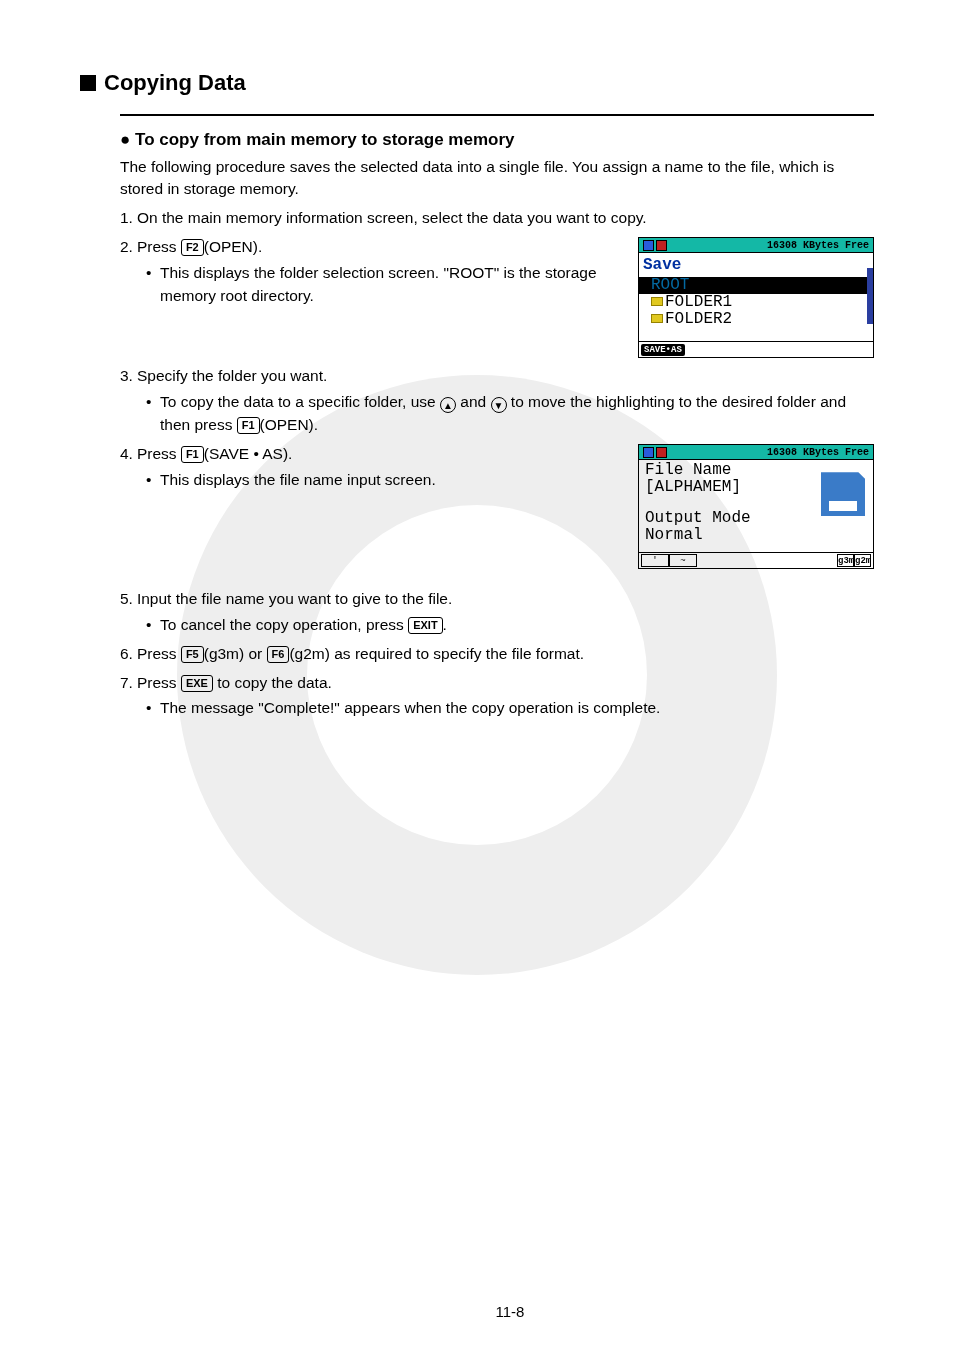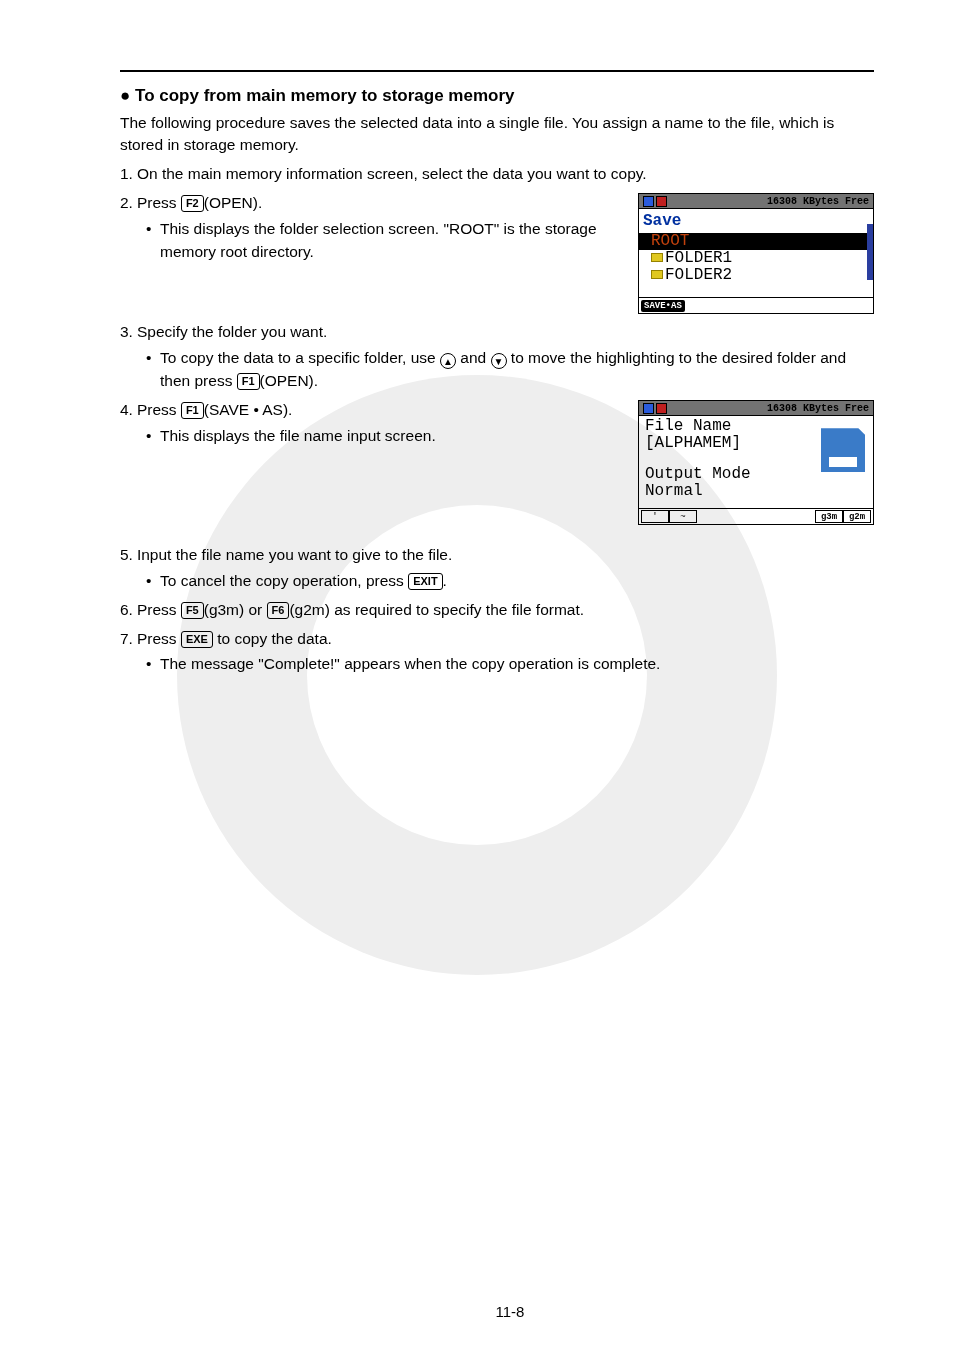--- a/index.html
+++ b/index.html
@@ -117,21 +117,21 @@
   .calc .statusbar {
     height: 15px;
     border-bottom: 1px solid #000;
     padding: 0 4px;
     font-size: 10px;
     display: flex;
     align-items: center;
     justify-content: flex-end;
     font-weight: bold;
     font-family: "Courier New", monospace;
-    background: #737373;
+    background: #14b8a6;
   }
   .calc .statusbar .icons {
     margin-right: auto;
     display: flex;
     gap: 2px;
   }
   .stat-icon {
     display: inline-block;
     width: 11px; height: 11px;
     border: 1px solid #000;
@@ -146,21 +146,21 @@
     font-family: "Courier New", monospace;
   }
   .calc .item {
     padding: 0 4px 0 12px;
     font-size: 16px;
     font-family: "Courier New", monospace;
     line-height: 17px;
   }
   .calc .item.selected {
     background: #000;
-    color: #c2410c;
+    color: #0369a1;
     padding-left: 12px;
   }
   .folder-icon {
     display: inline-block;
     width: 12px; height: 9px;
     border: 1px solid #968200;
     background: #e0c820;
     margin-right: 2px;
     vertical-align: 0;
   }
@@ -228,21 +228,21 @@
   .fkey-outline {
     border: 1px solid #000;
     width: 36px;
     height: 13px;
     font-size: 9px;
     text-align: center;
     line-height: 12px;
     margin-top: 1px;
   }
   .fkey-spacer { flex: 1; }
-  .fkey-outline.small { width: 28px; font-family: "Courier New", monospace; font-weight: bold; }
+  .fkey-outline.small { width: 17px; font-family: "Courier New", monospace; font-weight: bold; }
   .fkey-outline.sym { width: 28px; text-align: center; }
 
   .watermark {
     position: absolute;
     top: 50%;
     left: 50%;
     width: 700px;
     height: 700px;
     transform: translate(-50%, -50%);
     pointer-events: none;
@@ -267,20 +267,24 @@
 <body>
 
 <div class="watermark">
   <svg viewBox="0 0 700 700">
     <ellipse cx="350" cy="350" rx="300" ry="300" fill="#eeeeee"></ellipse>
     <ellipse cx="350" cy="350" rx="170" ry="170" fill="#ffffff"></ellipse>
   </svg>
 </div>
 
 <div class="page">
+  <div class="section-heading">
+    <span class="square"></span>
+    <span>Copying Data</span>
+  </div>
 
   <hr class="rule">
 
   <div class="subheading">
     <span>●</span>
     <span>To copy from main memory to storage memory</span>
   </div>
 
   <div class="bodytext">The following procedure saves the selected data into a single file. You assign a name to the file, which is stored in storage memory.</div>
 

